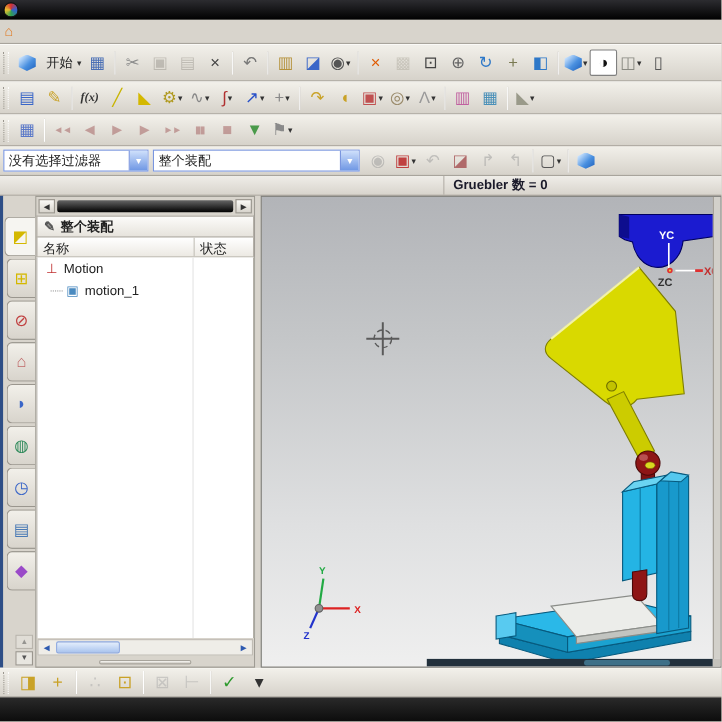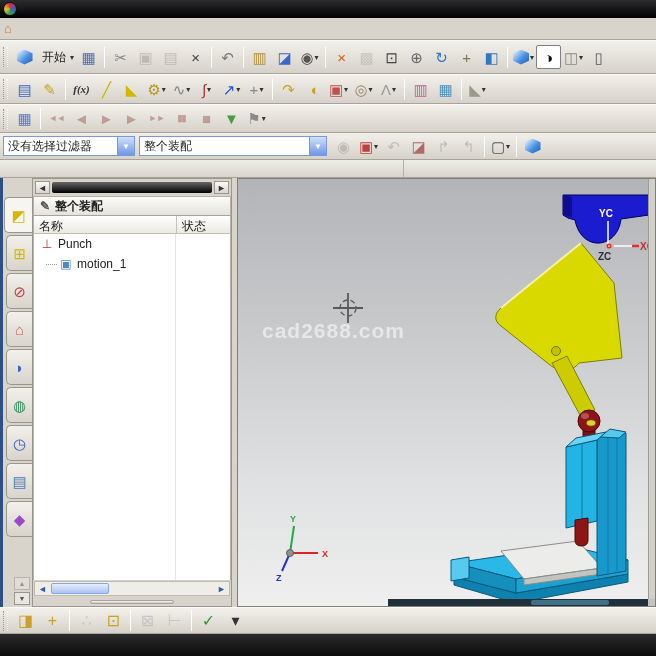--- a/index.html
+++ b/index.html
@@ -316,20 +316,21 @@
       </span>
       <span class="tsep"></span>
       <span class="tbtn">
         <span class="cubeicon"></span>
       </span>
     </div>
 </div>
 
 <div class="statusrow">
   <div class="status-left"></div>
+  <div class="status-right">Gruebler 数 = 0</div>
 </div>
 
 <div class="main">
 
   <div class="resbar">
   <span class="rtab sel">
         <span class="tbi" style="color: rgb(212, 184, 0);">◩</span>
       </span>
       <span class="rtab">
         <span class="tbi" style="color: rgb(212, 184, 0);">⊞</span>
@@ -372,21 +373,21 @@
       <span>整个装配</span>
     </div>
     <div class="ghead">
       <span class="gname">名称</span>
       <span class="gstat">状态</span>
     </div>
     <div class="tree">
       <div class="coldiv"></div>
     <div class="trow">
           <span class="ticon" style="color: rgb(192, 48, 48);">⊥</span>
-          <span class="tlabel2">Punch</span>
+          <span class="tlabel2">Motion</span>
         </div>
         <div class="trow">
           <span class="tguide"></span>
           <span class="ticon" style="color: rgb(74, 138, 192);">▣</span>
           <span class="tlabel2">motion_1</span>
         </div>
       </div>
     <div class="hscroll">
       <span class="hbtn">◄</span>
       <span class="hthumb"></span>
@@ -394,21 +395,20 @@
       <span class="hbtn">►</span>
     </div>
     <div class="splitter">
         <span class="splitgrip"></span>
       </div>
   </div>
 
   <div class="vsplit"></div>
 
   <div class="viewport">
-    <div class="watermark">cad2688.com</div>
 
     <svg viewBox="0 0 412 427" width="412" height="427">
 
       <g>
         <path d="M216,398 L278,414 L390,395 L390,403 L278,424 L216,406 Z" fill="#0f81ae" stroke="#075a7e" stroke-width="1"></path>
         <path d="M216,384 L332,367 L390,381 L278,400 Z" fill="#2ab8e8" stroke="#075a7e" stroke-width="1"></path>
         <path d="M216,384 L278,400 L278,414 L216,398 Z" fill="#1590bc" stroke="#075a7e" stroke-width="1"></path>
         <path d="M278,400 L390,381 L390,395 L278,414 Z" fill="#1ba2d0" stroke="#075a7e" stroke-width="1"></path>
         <path d="M213,381 L231,378 L231,399 L213,402 Z" fill="#58caf0" stroke="#075a7e" stroke-width="1"></path>
       </g>

